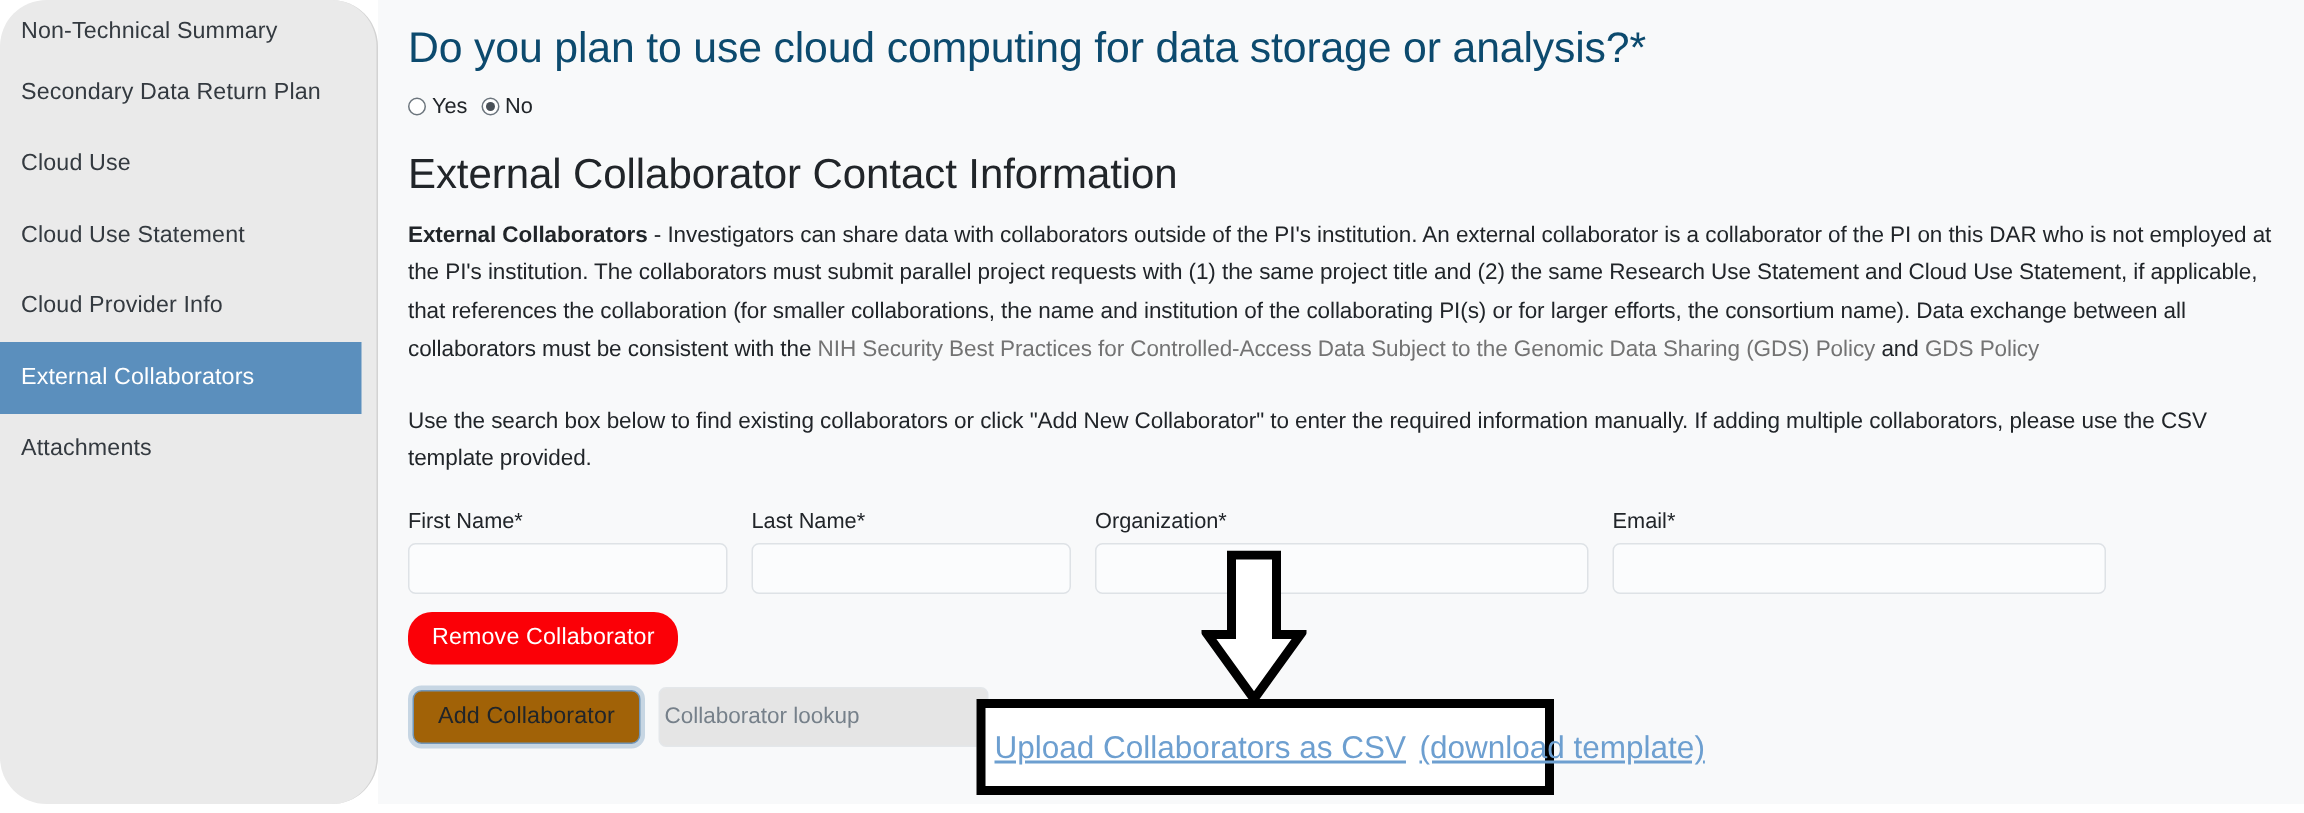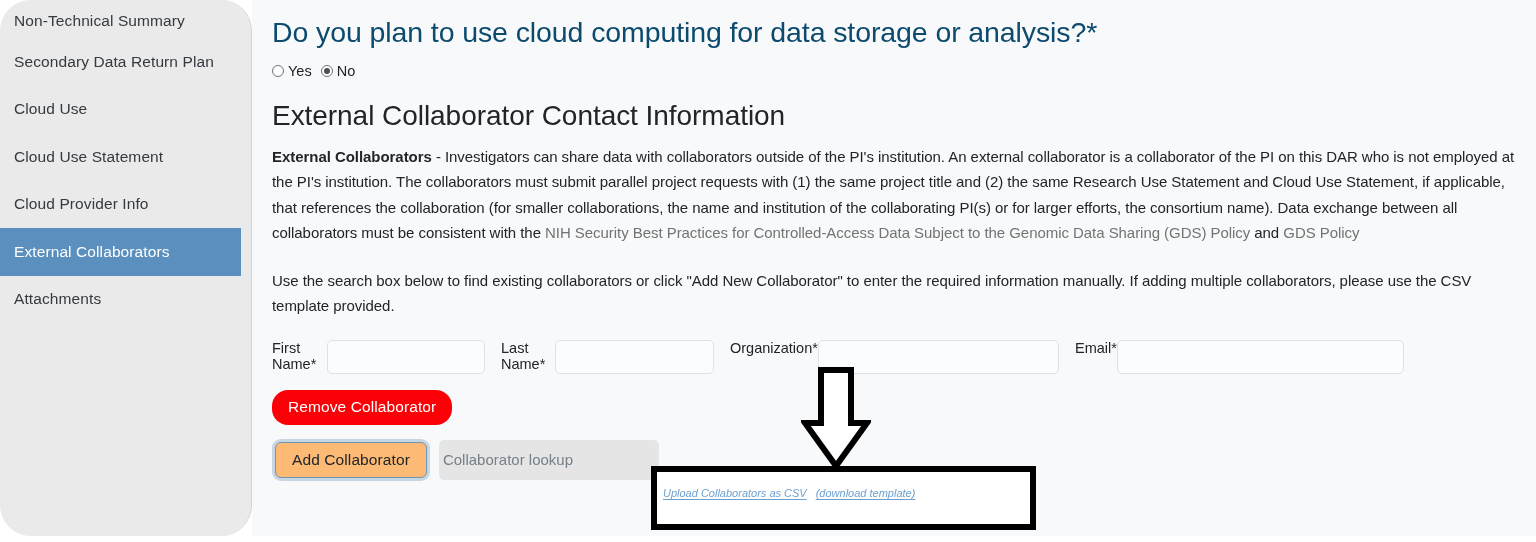--- a/index.html
+++ b/index.html
@@ -136,20 +136,21 @@
   }
 
   
   .form-row {
     display: flex;
     gap: 16px;
     margin-top: 21px;
   }
   .field {
     display: flex;
+    flex-direction: column;
     width: 213px;
   }
   .field.org { width: 329px; }
   .field.email { width: 329px; }
   .field-label {
     font-size: 14.5px;
     color: #212529;
     margin-bottom: 6px;
     letter-spacing: 0;
   }
@@ -187,21 +188,21 @@
     margin-top: 14px;
     gap: 9px;
   }
   .btn-add-wrap {
     padding: 3px;
     border-radius: 9px;
     background: rgba(140,170,200,0.45);
     display: inline-flex;
   }
   .btn-add {
-    background: #fdba74;
+    background: #a16207;
     color: #212529;
     border: 1px solid #7195b7;
     border-radius: 6px;
     font-size: 15.5px;
     font-family: "Liberation Sans", sans-serif;
     padding: 0 16px;
     height: 36px;
     cursor: pointer;
     letter-spacing: .1px;
   }
@@ -228,26 +229,25 @@
     height: 64px;
     border: 6px solid #000000;
     background: #ffffff;
     z-index: 5;
   }
   .anno-links {
     position: absolute;
     left: 663px;
     top: 487px;
     z-index: 6;
-    font-size: 11px;
+    font-size: 21px;
     display: flex;
     align-items: flex-end;
     gap: 9px;
     white-space: nowrap;
-    font-style: italic;
   }
   .anno-links a {
     color: #6d9fd0;
     text-decoration: underline;
     text-underline-offset: 2px;
   }
 
   .anno-arrow {
     position: absolute;
     left: 801px;

